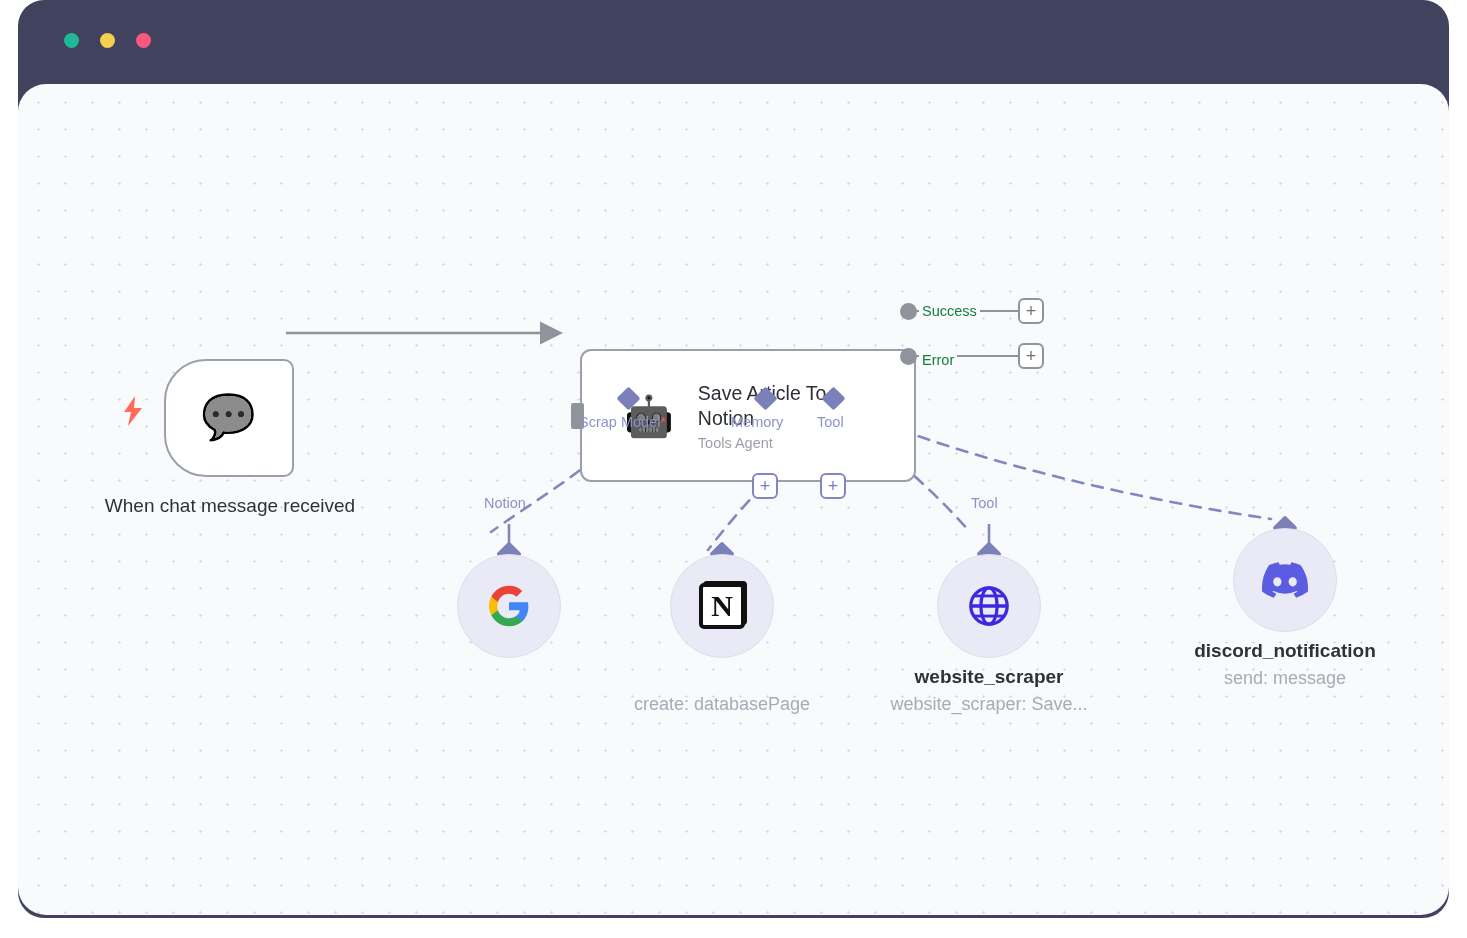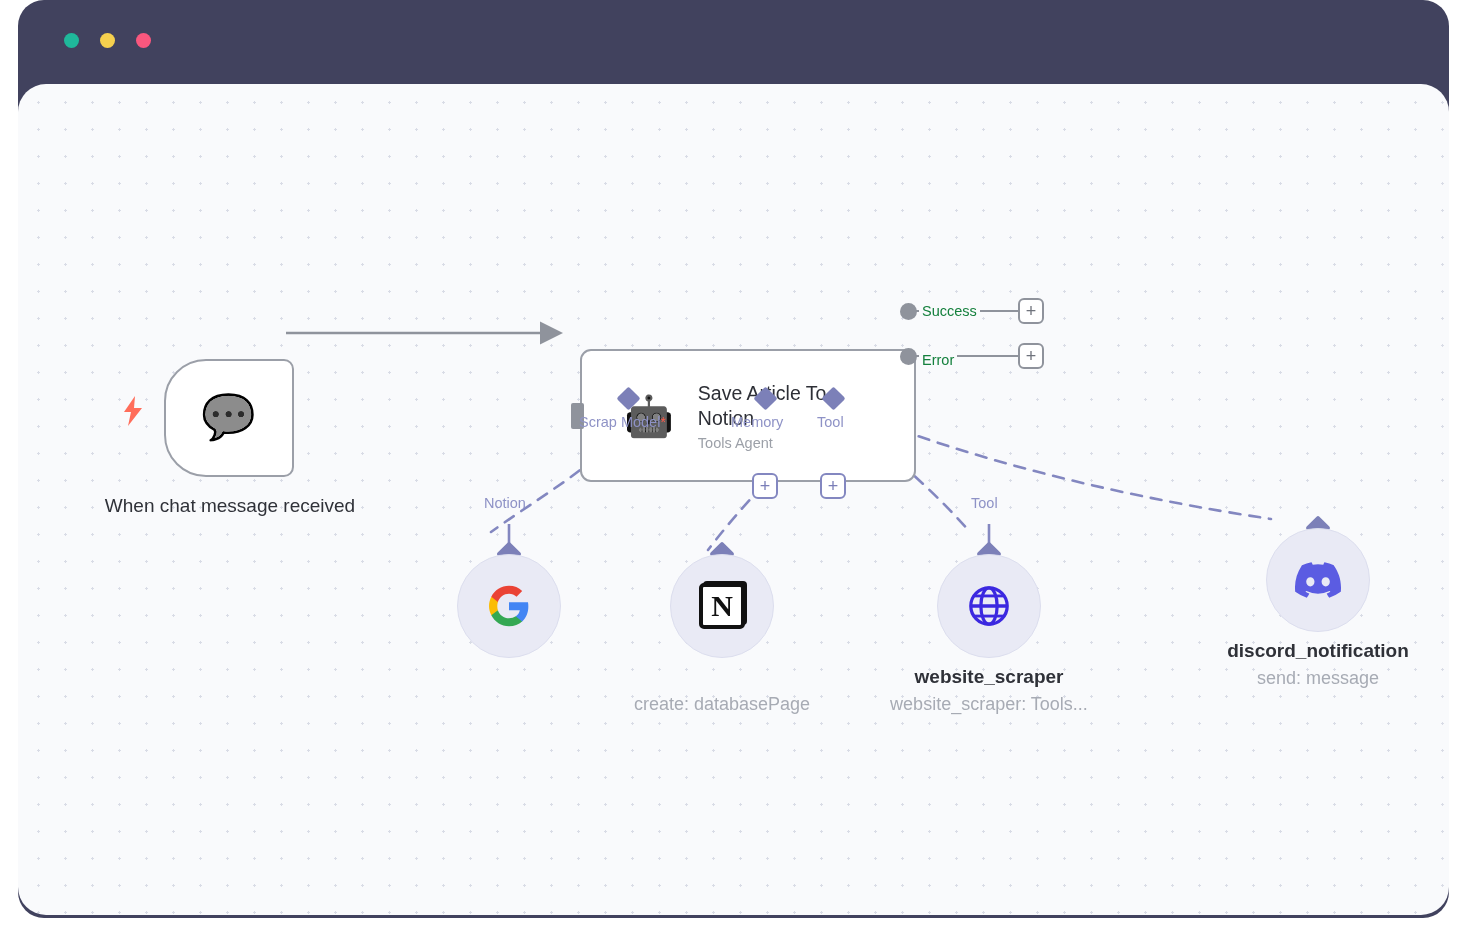--- a/index.html
+++ b/index.html
@@ -238,24 +238,24 @@
       <div class="subcircle">
         <svg width="46" height="46" viewBox="0 0 48 48">
           <circle cx="24" cy="24" r="19" fill="none" stroke="#3b28e0" stroke-width="3.4"></circle>
           <ellipse cx="24" cy="24" rx="8.5" ry="19" fill="none" stroke="#3b28e0" stroke-width="3.4"></ellipse>
           <line x1="5" y1="24" x2="43" y2="24" stroke="#3b28e0" stroke-width="3.4"></line>
           <line x1="8.5" y1="13.5" x2="39.5" y2="13.5" stroke="#3b28e0" stroke-width="3"></line>
           <line x1="8.5" y1="34.5" x2="39.5" y2="34.5" stroke="#3b28e0" stroke-width="3"></line>
         </svg>
       </div>
       <div class="sub-label">website_scraper</div>
-      <div class="sub-sublabel">website_scraper: Tools...</div>
-    </div>
-
-    <div class="subnode" style="left:1248px;top:444px;">
+      <div class="sub-sublabel">website_scraper: Save...</div>
+    </div>
+
+    <div class="subnode" style="left:1215px;top:444px;">
       <span class="sub-diamond"></span>
       <div class="subcircle">
         <svg width="46" height="36" viewBox="0 0 71 55">
           <path fill="#5b5ce2" d="M60.1 4.6A58.5 58.5 0 0 0 45.6.1a.2.2 0 0 0-.2.1c-.6 1.1-1.3 2.6-1.8 3.7a54 54 0 0 0-16.2 0c-.5-1.2-1.2-2.6-1.9-3.7a.2.2 0 0 0-.2-.1c-5 .9-9.9 2.4-14.5 4.5a.2.2 0 0 0-.1.1C1.6 18.6-1 32.2.3 45.6a.2.2 0 0 0 .1.2 58.9 58.9 0 0 0 17.8 9 .2.2 0 0 0 .2-.1c1.4-1.9 2.6-3.9 3.6-6a.2.2 0 0 0-.1-.3 38.8 38.8 0 0 1-5.5-2.6.2.2 0 0 1 0-.4l1.1-.8a.2.2 0 0 1 .2 0 42 42 0 0 0 35.6 0 .2.2 0 0 1 .2 0l1.1.9a.2.2 0 0 1 0 .3 36.4 36.4 0 0 1-5.5 2.6.2.2 0 0 0-.1.3c1 2.1 2.2 4.1 3.6 6a.2.2 0 0 0 .2.1 58.6 58.6 0 0 0 17.8-9 .2.2 0 0 0 .1-.2c1.5-15.5-2.6-28.9-11-40.8a.2.2 0 0 0-.1-.2zM23.7 37.5c-3.5 0-6.4-3.2-6.4-7.2s2.8-7.2 6.4-7.2c3.6 0 6.5 3.3 6.4 7.2 0 4-2.8 7.2-6.4 7.2zm23.7 0c-3.5 0-6.4-3.2-6.4-7.2s2.8-7.2 6.4-7.2c3.6 0 6.5 3.3 6.4 7.2 0 4-2.8 7.2-6.4 7.2z"></path>
         </svg>
       </div>
       <div class="sub-label">discord_notification</div>
       <div class="sub-sublabel">send: message</div>
     </div>
 

